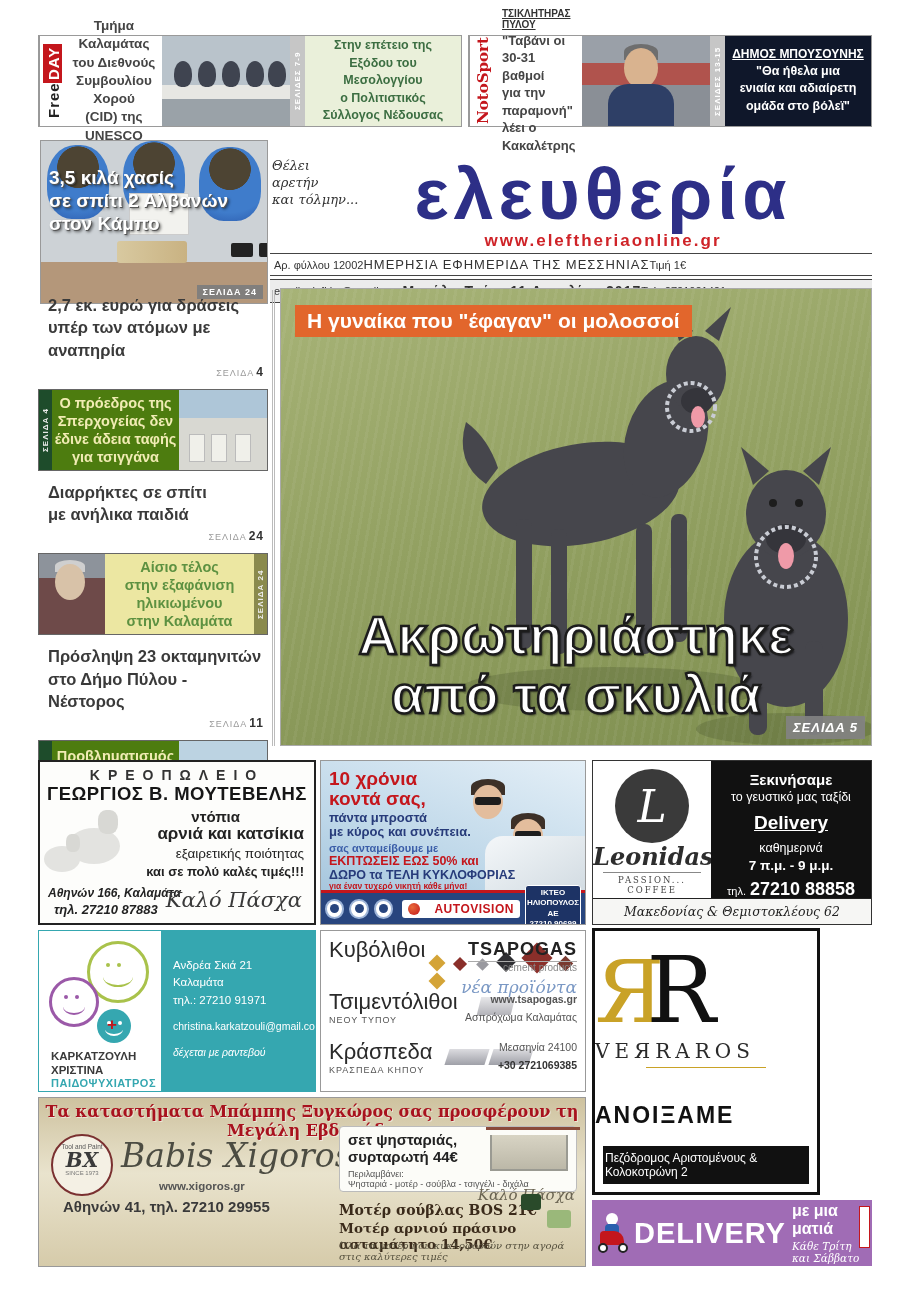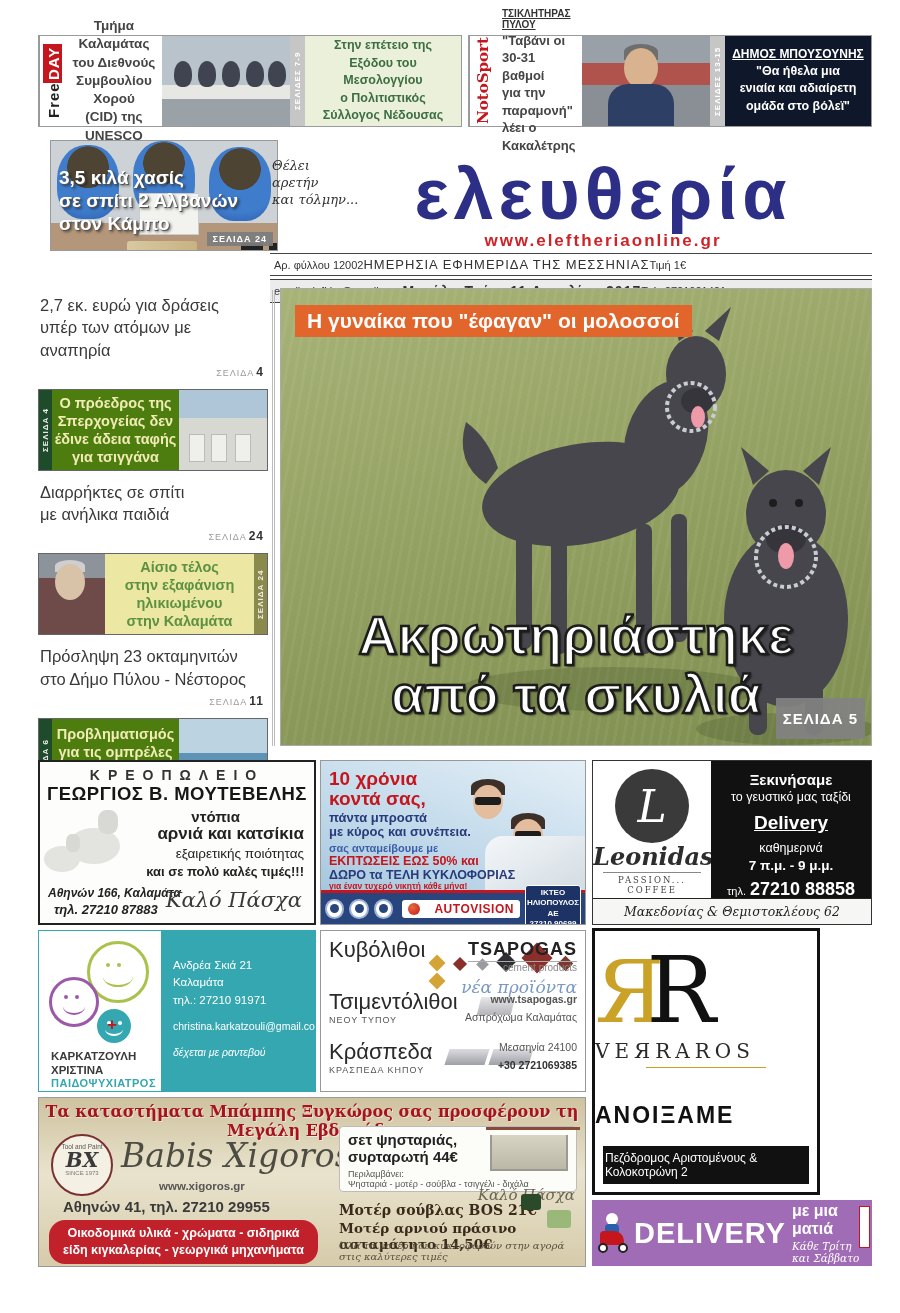--- a/index.html
+++ b/index.html
@@ -26,40 +26,40 @@
   .coach-hair{position:absolute;left:42px;top:8px;width:34px;height:16px;border-radius:50% 50% 0 0;background:#6e6e6e;}
   .coach-body{position:absolute;left:26px;top:48px;width:66px;height:44px;border-radius:20px 20px 0 0;background:#2e3f66;}
   .ban-sport{flex:1;padding:5px 6px;display:flex;flex-direction:column;justify-content:center;}
   .sport-k{font-size:10px;font-weight:bold;color:#333;text-decoration:underline;margin-bottom:2px;}
   .sport-t{font-size:13px;font-weight:bold;color:#454545;line-height:1.35;}
   .ban-blue{width:138px;background:#0f172a;color:#fff;display:flex;flex-direction:column;align-items:center;justify-content:center;text-align:center;padding:2px 4px;}
   .blue-k{font-size:12px;font-weight:bold;text-decoration:underline;margin-bottom:2px;}
   .blue-t{font-size:12.5px;font-weight:bold;line-height:1.4;}
 
   
-  .hash{position:absolute;left:50px;top:140px;width:228px;height:111px;border:1px solid #999;box-sizing:border-box;background:linear-gradient(180deg,#cdd2d6 0 75%,#b4977a 75% 100%);overflow:hidden;}
+  .hash{position:absolute;left:40px;top:140px;width:228px;height:164px;border:1px solid #999;box-sizing:border-box;background:linear-gradient(180deg,#cdd2d6 0 75%,#b4977a 75% 100%);overflow:hidden;}
   .bag{position:absolute;width:62px;height:74px;border-radius:46% 46% 40% 40%;background:radial-gradient(circle at 50% 30%,#4d4433 0 34%,#3f7ccb 35% 72%,#2c5cae 100%);}
   .hash-box{position:absolute;left:88px;top:52px;width:58px;height:40px;background:#f2f2ee;border:1px solid #ccc;}
   .hash-money{position:absolute;left:76px;top:100px;width:70px;height:22px;background:linear-gradient(90deg,#d8c9a0,#c9b282);border-radius:3px;}
   .hash-phone{position:absolute;right:14px;top:102px;width:22px;height:14px;background:#222;border-radius:2px;box-shadow:28px 0 0 #222;}
   .hash-h{position:absolute;left:8px;top:26px;font-size:19px;font-weight:bold;color:#fff;line-height:1.2;text-shadow:1px 1px 0 #555,2px 2px 3px rgba(0,0,0,.6);}
   .badge{position:absolute;right:4px;bottom:4px;background:rgba(125,125,125,.92);color:#fff;font-size:9px;font-weight:bold;padding:2px 6px;letter-spacing:1px;}
   .masthead{position:absolute;left:270px;top:142px;width:602px;margin-top:12px;}
   .m-top{position:relative;height:96px;}
   .motto{position:absolute;left:2px;top:4px;font-family:"DejaVu Serif",serif;font-style:italic;font-size:13px;color:#333;line-height:1.3;}
   .logo{text-align:center;padding-left:64px;font-size:72px;font-weight:bold;color:#2d2f87;line-height:1.12;letter-spacing:5px;}
   .website{text-align:center;padding-left:64px;color:#cf2328;font-weight:bold;font-size:17px;letter-spacing:2px;margin-top:-4px;}
   .mbar{display:flex;align-items:center;justify-content:flex-start;border-top:1px solid #444;border-bottom:1px solid #444;padding:3px 4px;font-size:11px;color:#333;margin-top:3px;}
   .mbar .mid{font-size:13px;letter-spacing:1px;}
   .mbar2{background:#ececec;}
   .mbar2 .mid{font-weight:bold;font-size:14px;}
 
   
   .sidebar{position:absolute;left:38px;top:284px;width:230px;}
-  .sb-text{margin:10px 2px 4px 2px;font-size:16.5px;color:#3a3a3a;line-height:1.35;}
+  .sb-text{margin:10px 2px 4px 10px;font-size:16.5px;color:#3a3a3a;line-height:1.35;font-weight:bold;}
   .sb-page{text-align:right;font-size:9px;color:#9a9a9a;letter-spacing:1px;margin:2px 4px 10px 0;}
   .sb-page b{color:#333;font-size:12px;margin-left:2px;}
   .sb-box{display:flex;border:1px solid #666;box-sizing:border-box;height:82px;overflow:hidden;}
   .sb-green{background:#4d7c0f;}
   .sb-green .t{flex:1;display:flex;align-items:center;justify-content:center;text-align:center;color:#f1ecb4;font-weight:bold;font-size:14.5px;line-height:1.25;padding:2px;}
   .vpage{writing-mode:vertical-rl;transform:rotate(180deg);display:flex;align-items:center;justify-content:center;font-size:8px;color:#eee;font-weight:bold;letter-spacing:1px;width:13px;}
   .vpg-g{background:#1e4c2b;}
   .vpg-o{background:#8a8a4d;}
   .sb-ph{width:88px;}
   .ph-cem{background:linear-gradient(180deg,#aec6d8 0 35%,#d8d8d2 35% 100%);position:relative;}
@@ -72,21 +72,21 @@
   .ph-harbor{background:linear-gradient(180deg,#bcd3e2 0 40%,#5e93b8 40% 70%,#c9c2a8 70% 100%);}
 
   .vdivider{position:absolute;left:272px;top:290px;height:456px;border-left:3px double #bbb;}
 
   
   .mainphoto{position:absolute;left:280px;top:288px;width:592px;height:458px;border:1px solid #aaa;box-sizing:border-box;background:
       repeating-linear-gradient(100deg,rgba(255,255,255,.05) 0 3px,transparent 3px 9px),
       linear-gradient(165deg,#a7b377 0,#94a263 45%,#7f8f50 100%);overflow:hidden;}
   .kicker{position:absolute;left:14px;top:16px;background:#e2662c;color:#fff;font-weight:bold;font-size:21px;padding:4px 12px;}
   .mainhead{position:absolute;left:0;right:0;bottom:22px;text-align:center;font-weight:bold;font-size:54px;line-height:1.08;color:#fff;-webkit-text-stroke:2.5px #1c1c1c;text-shadow:0 0 2px #1c1c1c,2px 2px 2px rgba(0,0,0,.55);}
-  .mainbadge{position:absolute;right:6px;bottom:6px;background:rgba(130,130,130,.92);color:#fff;font-size:15px;font-weight:bold;padding:12px 7px;letter-spacing:1px;}
+  .mainbadge{position:absolute;right:6px;bottom:6px;background:rgba(130,130,130,.92);color:#fff;font-size:13px;font-weight:bold;padding:4px 7px;letter-spacing:1px;font-style:italic;}
 
   
   .ad{position:absolute;box-sizing:border-box;overflow:hidden;}
 
   
   #ad-butcher{left:38px;top:760px;width:278px;height:165px;border:2px solid #222;background:#fdfdfb;}
   .bu-k{text-align:center;font-size:14px;font-weight:bold;letter-spacing:8px;color:#333;margin-top:5px;}
   .bu-name{text-align:center;font-size:18.5px;font-weight:bold;color:#161616;letter-spacing:.5px;}
   .bu-l{position:absolute;right:10px;text-align:center;color:#222;}
   .bu1{top:46px;font-size:15px;font-weight:bold;right:74px;}
@@ -518,22 +518,20 @@
   <div class="ad" id="ad-xig">
     <div class="xg-head">Τα καταστήματα Μπάμπης Ξυγκώρος σας προσφέρουν τη Μεγάλη Εβδομάδα</div>
     <div class="xg-circ">
       <div class="t1">Tool and Paint</div>
       <div class="bx">BX</div>
       <div class="t2">SINCE 1973</div>
     </div>
     <div class="xg-brand">Babis Xigoros</div>
     <div class="xg-web">www.xigoros.gr</div>
     <div class="xg-addr">Αθηνών 41, τηλ. 27210 29955</div>
-    <div class="xg-pill pre">Οικοδομικά υλικά - χρώματα - σιδηρικά
-είδη κιγκαλερίας - γεωργικά μηχανήματα</div>
     <div class="xg-offer">
       <div class="xg-o1 pre">σετ ψησταριάς,
 συρταρωτή 44€</div>
       <div class="xg-osub">Περιλαμβάνει:</div>
       <div class="xg-oit">Ψησταριά - μοτέρ - σούβλα - τσιγγέλι - διχάλα</div>
       <div class="spit">
           <i></i>
         </div>
     </div>
     <div class="xg-p1">Μοτέρ σούβλας BOS 21€</div>

